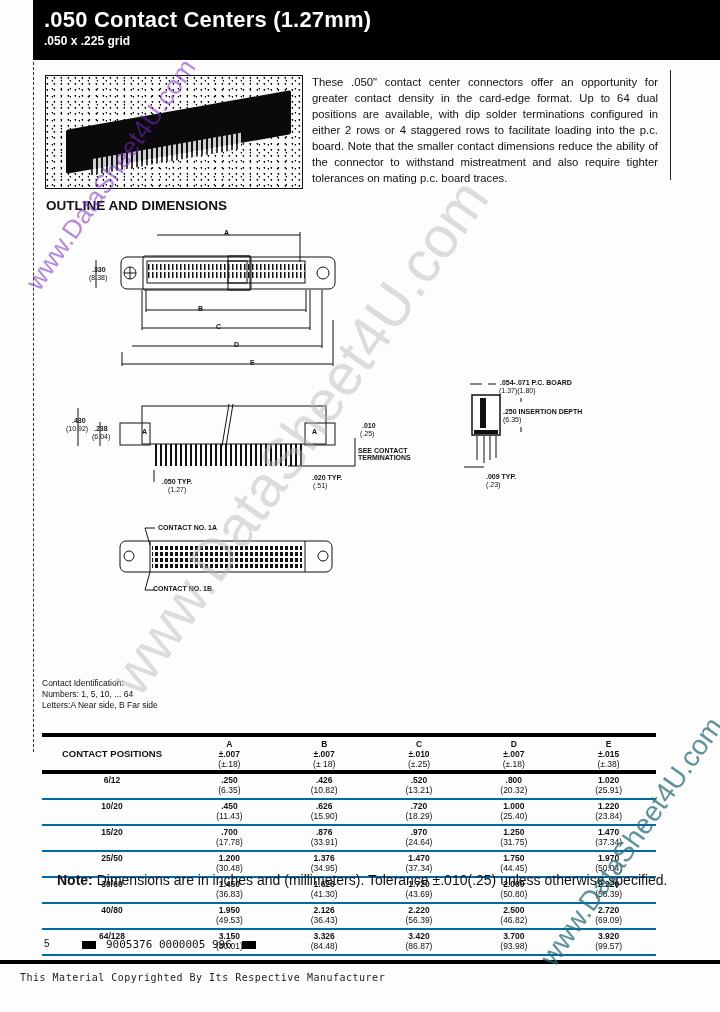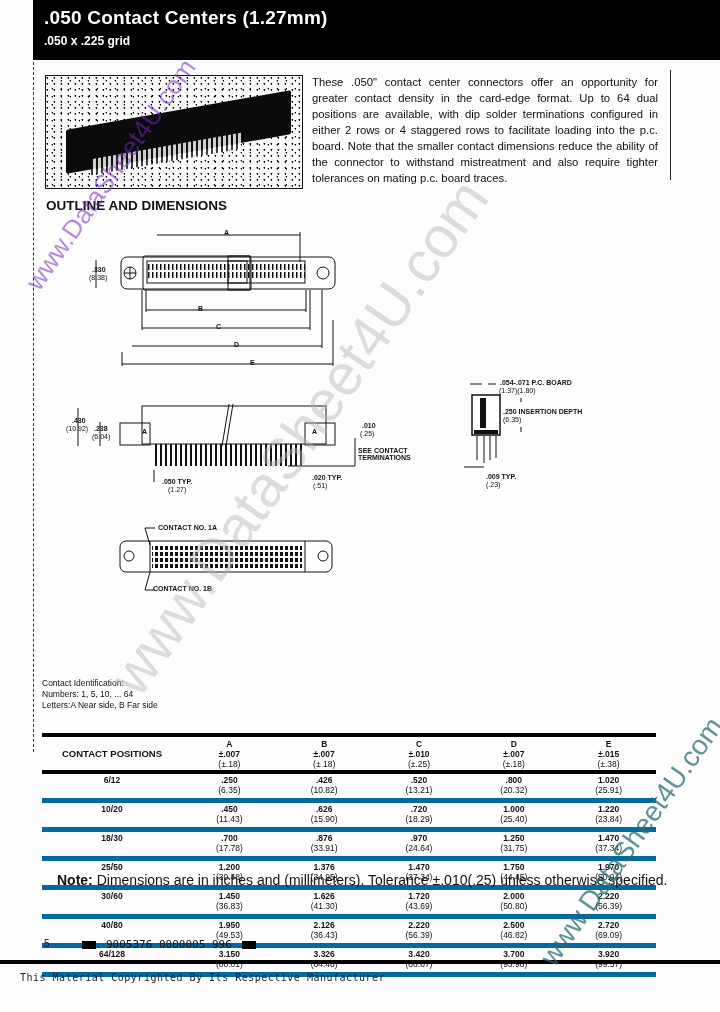--- a/index.html
+++ b/index.html
@@ -6,21 +6,21 @@
     body {
       width: 720px; height: 1012px; position: relative; overflow: hidden;
       background: #fdfdfd; color: #111;
       font-family: "Liberation Sans", sans-serif;
     }
     .abs { position: absolute; }
     .header-bar {
       left: 33px; top: 0; width: 687px; height: 60px; background: #000;
     }
     .title {
-      left: 44px; top: 7px; color: #fff; font-weight: bold; font-size: 19px;
+      left: 44px; top: 7px; color: #fff; font-weight: bold; font-size: 22px;
       letter-spacing: 0.2px; white-space: nowrap;
     }
     .subtitle {
       left: 44px; top: 34px; color: #fff; font-weight: bold; font-size: 12px; white-space: nowrap;
     }
     .left-rule { left: 33px; top: 62px; width: 0; height: 690px; border-left: 1px dashed #333; }
     .right-rule { left: 670px; top: 70px; width: 0; height: 110px; border-left: 1px solid #222; }
     .photo {
       left: 45px; top: 75px; width: 256px; height: 112px; border: 1.5px solid #111;
       background:
@@ -51,21 +51,21 @@
 
     table.dims {
       position: absolute; left: 42px; top: 733px; width: 614px; border-collapse: collapse;
       font-size: 8.5px; text-align: center;
     }
     table.dims thead tr { border-top: 4px solid #000; border-bottom: 4px solid #000; }
     table.dims th { font-weight: bold; padding: 2px 0 1px; line-height: 10px; }
     table.dims th .hname { font-weight: bold; }
     table.dims th .mm { font-weight: normal; }
     table.dims th.pos { font-size: 9.5px; line-height: 10px; width: 140px; }
-    table.dims td { padding: 1px 0; line-height: 10px; border-bottom: 5px solid #0369a1; height: 22px; vertical-align: top; }
+    table.dims td { padding: 1px 0; line-height: 10px; border-bottom: 2px solid #0369a1; height: 22px; vertical-align: top; }
     table.dims td .in { font-weight: bold; display: block; }
     table.dims td .mm { display: block; }
     table.dims td.pos { font-weight: bold; }
     .note { left: 42px; top: 872px; font-size: 14px; white-space: nowrap; margin-left: 15px; }
     .note b { font-weight: bold; }
     .page-num { left: 44px; top: 938px; font-size: 10px; }
     .barcode-row { left: 82px; top: 938px; font-family: "DejaVu Sans Mono", monospace; font-size: 11px; white-space: nowrap; display: flex; align-items: center; gap: 10px; }
     .barcode-row .block { display: inline-block; width: 14px; height: 8px; background: #000; }
     .bottom-rule { left: 0; top: 960px; width: 720px; height: 4px; background: #000; }
     .copyright { left: 20px; top: 972px; font-family: "DejaVu Sans Mono", monospace; font-size: 10px; color: #222; white-space: nowrap; letter-spacing: 0.5px; }
@@ -296,21 +296,21 @@
       <td>
           <span class="in">1.000</span>
           <span class="mm">(25.40)</span>
         </td>
       <td>
           <span class="in">1.220</span>
           <span class="mm">(23.84)</span>
         </td>
     </tr>
     <tr>
-      <td class="pos">18/30</td>
+      <td class="pos">15/20</td>
       <td>
           <span class="in">.700</span>
           <span class="mm">(17.78)</span>
         </td>
       <td>
           <span class="in">.876</span>
           <span class="mm">(33.91)</span>
         </td>
       <td>
           <span class="in">.970</span>

